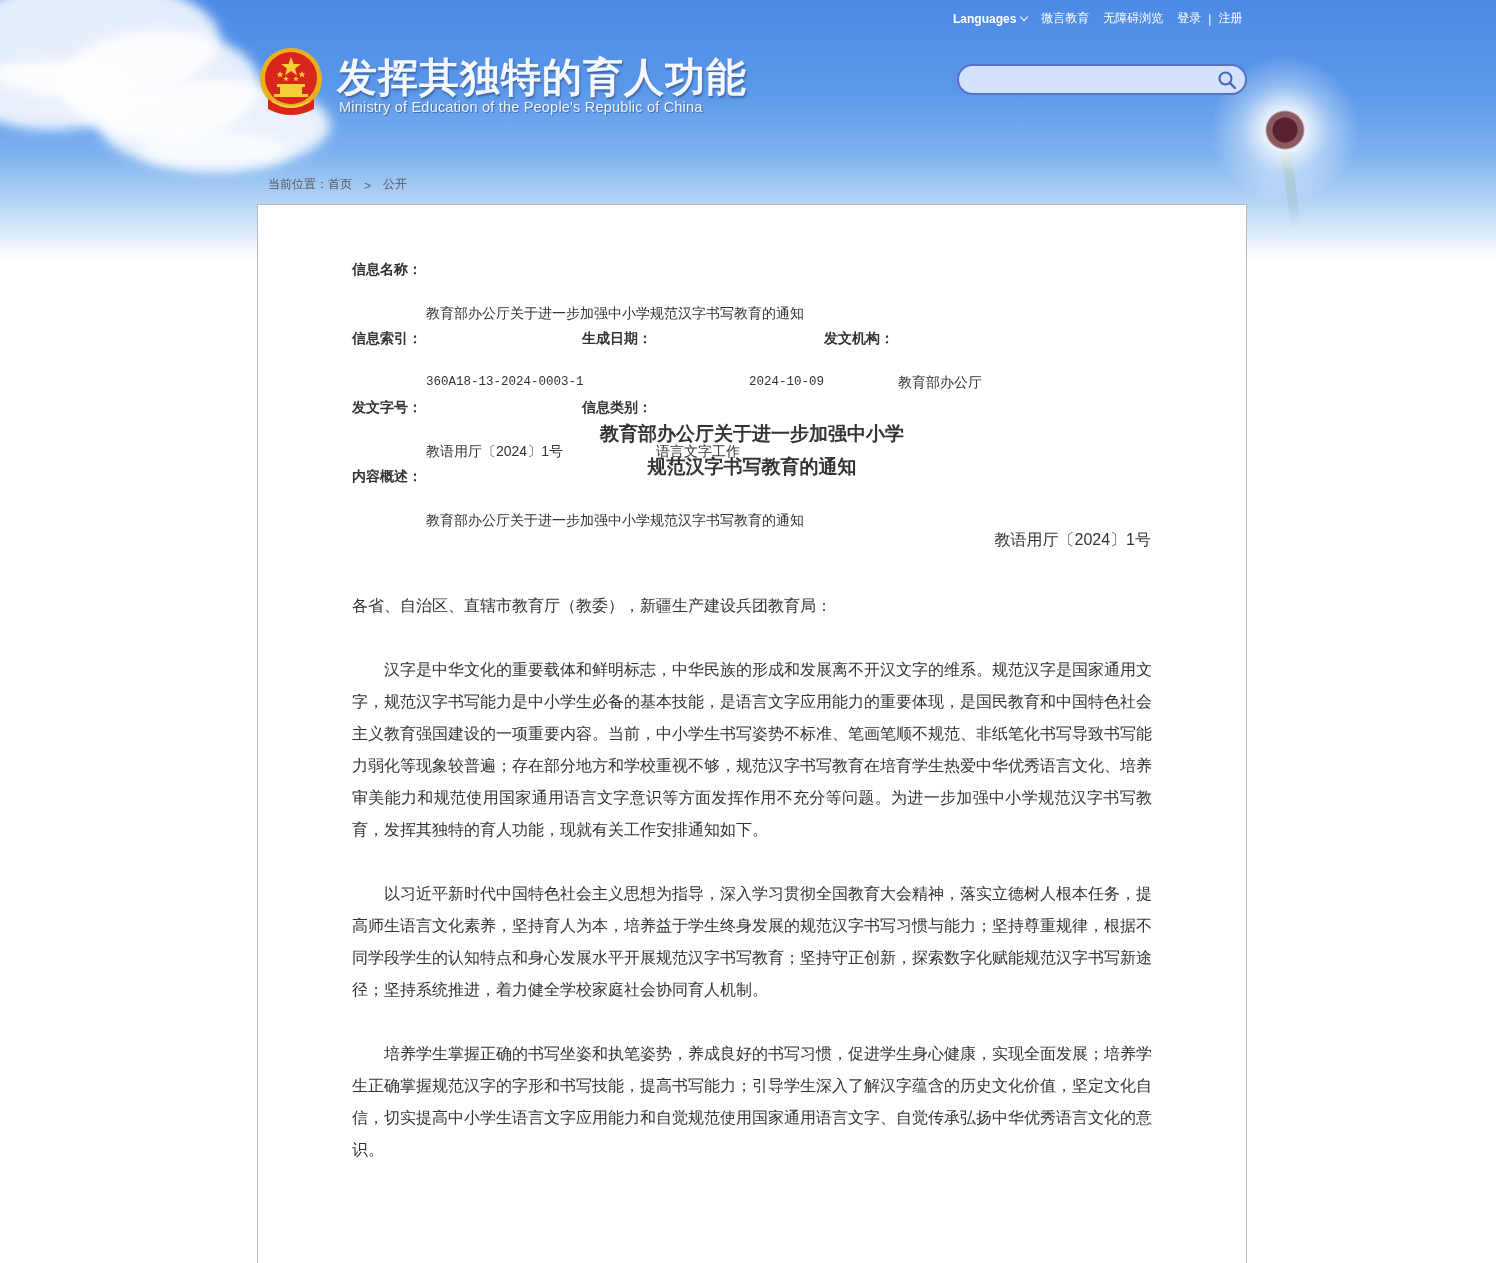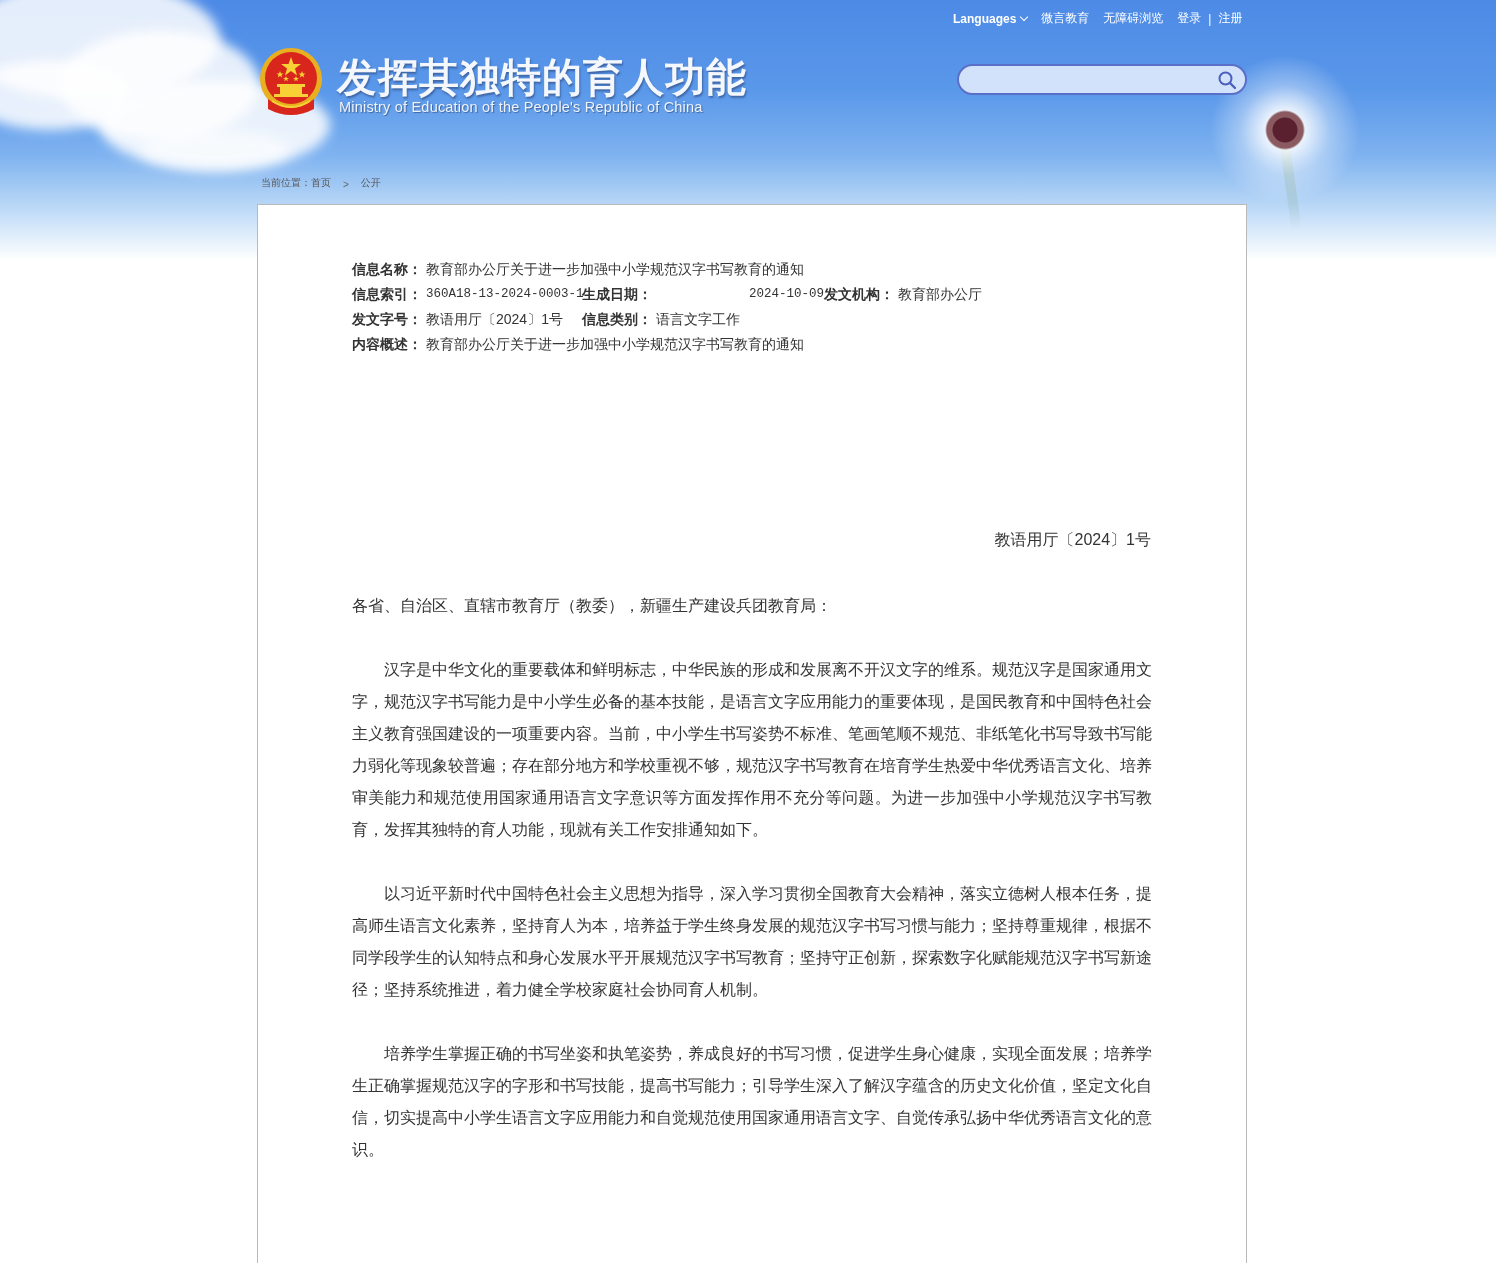--- a/index.html
+++ b/index.html
@@ -48,30 +48,30 @@
     .emblem { position: absolute; left: 258px; top: 47px; width: 66px; height: 70px; }
     .logo-cn {
       position: absolute; left: 337px; top: 50px; font-size: 40px; font-weight: bold; letter-spacing: 1px;
       color: #f4f7fb; text-shadow: 1px 2px 2px rgba(40,60,110,0.55);
       font-family: "DejaVu Sans", sans-serif;
     }
     .logo-en {
       position: absolute; left: 339px; top: 99px; font-size: 14.5px; color: #eef3fa;
       text-shadow: 1px 1px 1px rgba(40,60,110,0.6); letter-spacing: 0.2px;
     }
-    .breadcrumb { position: absolute; left: 261px; top: 176px; font-size: 10px; color: #555; display: flex; align-items: flex-end; }
+    .breadcrumb { position: absolute; left: 268px; top: 176px; font-size: 12px; color: #555; display: flex; align-items: flex-end; }
     .breadcrumb .crumb-sep { margin: 0 12px; color: #666; }
     .card {
       position: absolute; left: 257px; top: 204px; width: 990px; height: 1080px;
       background: #ffffff; border: 1px solid #b9b9b9;
     }
     .meta { position: absolute; left: 94px; top: 52px; font-size: 14px; line-height: 25px; color: #333; }
     .meta .row { display: flex; white-space: nowrap; }
     .meta .lbl { font-weight: bold; color: #333; }
-    .meta .val { margin-left: 4px; }
+    .meta .val { margin-left: 4px; margin-top: 44px; }
     .meta .mono { font-family: Liberation Mono, monospace; font-size: 12.5px; }
     .title {
       position: absolute; left: 94px; width: 800px; top: 212px; text-align: center;
       font-size: 19px; font-weight: bold; line-height: 33px; color: #333;
     }
     .doc-number { position: absolute; right: 95px; top: 325px; font-size: 16px; color: #333; }
     .body { position: absolute; left: 94px; width: 800px; top: 385px; font-size: 16px; line-height: 32px; color: #333; text-align: justify; }
     .body p { margin-bottom: 32px; }
     .body .indent { text-indent: 32px; }
     .body .section { text-indent: 32px; font-weight: bold; }
@@ -152,20 +152,24 @@
       <span class="val" style="width:156px;">教语用厅〔2024〕1号</span>
       <span class="lbl">信息类别：</span>
       <span class="val">语言文字工作</span>
     </div>
     <div class="row">
       <span class="lbl">内容概述：</span>
       <span class="val">教育部办公厅关于进一步加强中小学规范汉字书写教育的通知</span>
     </div>
   </div>
 
+  <div class="title">
+    <div>教育部办公厅关于进一步加强中小学</div>
+    <div>规范汉字书写教育的通知</div>
+  </div>
 
   <div class="doc-number">教语用厅〔2024〕1号</div>
 
   <div class="body">
     <p>各省、自治区、直辖市教育厅（教委），新疆生产建设兵团教育局：</p>
     <p class="indent">汉字是中华文化的重要载体和鲜明标志，中华民族的形成和发展离不开汉文字的维系。规范汉字是国家通用文字，规范汉字书写能力是中小学生必备的基本技能，是语言文字应用能力的重要体现，是国民教育和中国特色社会主义教育强国建设的一项重要内容。当前，中小学生书写姿势不标准、笔画笔顺不规范、非纸笔化书写导致书写能力弱化等现象较普遍；存在部分地方和学校重视不够，规范汉字书写教育在培育学生热爱中华优秀语言文化、培养审美能力和规范使用国家通用语言文字意识等方面发挥作用不充分等问题。为进一步加强中小学规范汉字书写教育，发挥其独特的育人功能，现就有关工作安排通知如下。</p>
     <p class="indent">以习近平新时代中国特色社会主义思想为指导，深入学习贯彻全国教育大会精神，落实立德树人根本任务，提高师生语言文化素养，坚持育人为本，培养益于学生终身发展的规范汉字书写习惯与能力；坚持尊重规律，根据不同学段学生的认知特点和身心发展水平开展规范汉字书写教育；坚持守正创新，探索数字化赋能规范汉字书写新途径；坚持系统推进，着力健全学校家庭社会协同育人机制。</p>
     <p class="indent">培养学生掌握正确的书写坐姿和执笔姿势，养成良好的书写习惯，促进学生身心健康，实现全面发展；培养学生正确掌握规范汉字的字形和书写技能，提高书写能力；引导学生深入了解汉字蕴含的历史文化价值，坚定文化自信，切实提高中小学生语言文字应用能力和自觉规范使用国家通用语言文字、自觉传承弘扬中华优秀语言文化的意识。</p>
   </div>
 </div>

